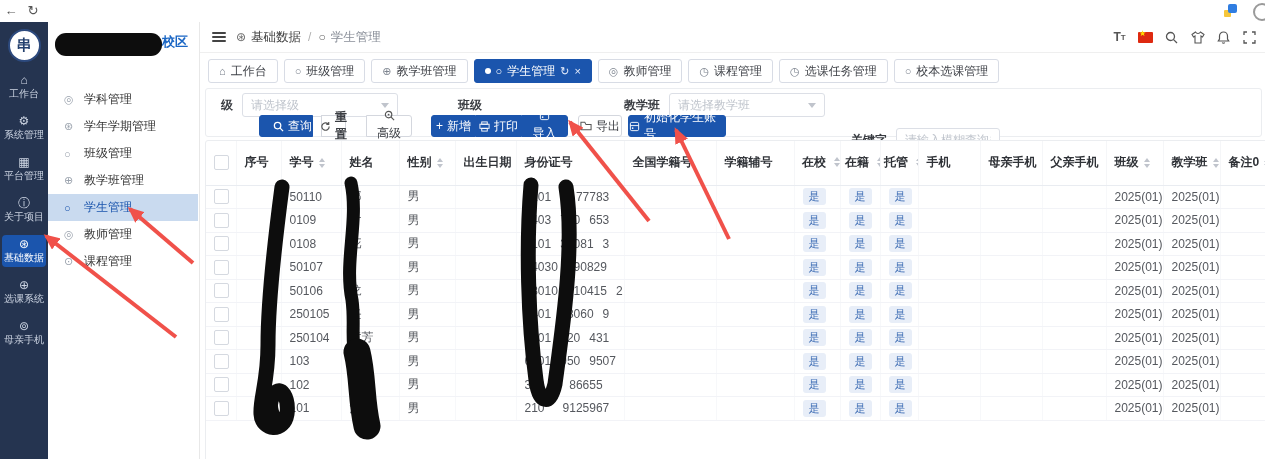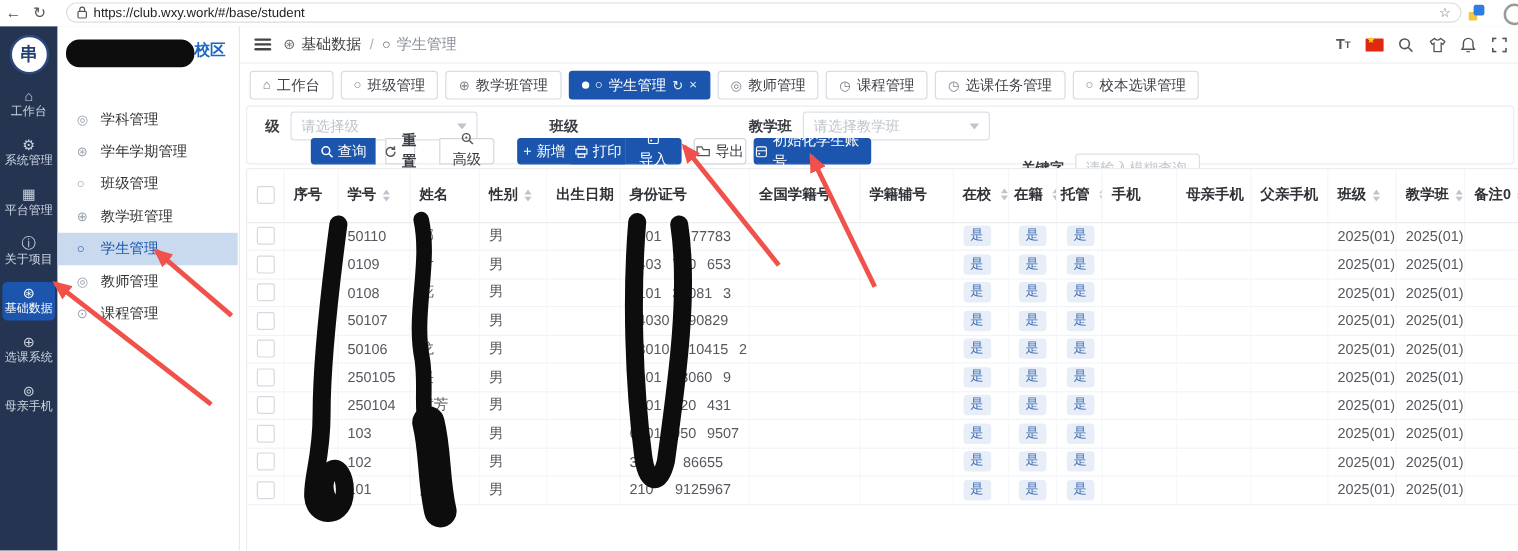--- a/index.html
+++ b/index.html
@@ -89,28 +89,20 @@
   .overlay{position:absolute;inset:0;pointer-events:none;z-index:50;}
 </style>
 </head>
 <body>
 
 <div id="screen">
 
   <div class="browser">
     <div class="b-ico">←</div>
     <div class="b-ico">↻</div>
-    <div class="url-pill">
-      <svg width="9" height="11" viewBox="0 0 9 11">
-          <rect x="1" y="4.5" width="7" height="5.5" rx="1" fill="none" stroke="#555"></rect>
-          <path d="M2.5 4.5V3a2 2 0 0 1 4 0v1.5" fill="none" stroke="#555"></path>
-        </svg>
-      <span class="url-text">https://club.wxy.work/#/base/student</span>
-      <span class="star">☆</span>
-    </div>
     <div class="translate-ico">
         <span class="tq2"></span>
         <span class="tq1"></span>
       </div>
     <div class="profile-circ"></div>
   </div>
 
   <div class="rail">
     <div class="logo">
         <span>串</span>
@@ -279,21 +271,21 @@
         <div class="select">
             <span class="ph">请选择教学班</span>
             <span class="chev"></span>
           </div>
       </div>
       <div class="f-item" style="left:645px;margin-top:35px;">
         <span class="f-label">关键字</span>
         <input class="kw-input" placeholder="请输入模糊查询关键字" style="">
       </div>
       <div class="btnrow">
-        <div class="btn blue rd3l seg" style="left:53px;width:54px;">
+        <div class="btn blue rd3l seg" style="left:53px;width:54px;justify-content:flex-end;">
             <svg width="11" height="11" viewBox="0 0 12 12">
               <circle cx="5" cy="5" r="3.5" fill="none" stroke="#fff" stroke-width="1.4"></circle>
               <line x1="7.8" y1="7.8" x2="11" y2="11" stroke="#fff" stroke-width="1.4"></line>
             </svg>
             <span>查询</span>
           </div>
         <div class="btn plain" style="left:115px;width:25px;font-weight:bold;">
             <svg width="11" height="11" viewBox="0 0 12 12">
               <path d="M10 6a4 4 0 1 1-1.1-2.7M9.5 1v2.6H6.9" fill="none" stroke="#555" stroke-width="1.3"></path>
             </svg>

